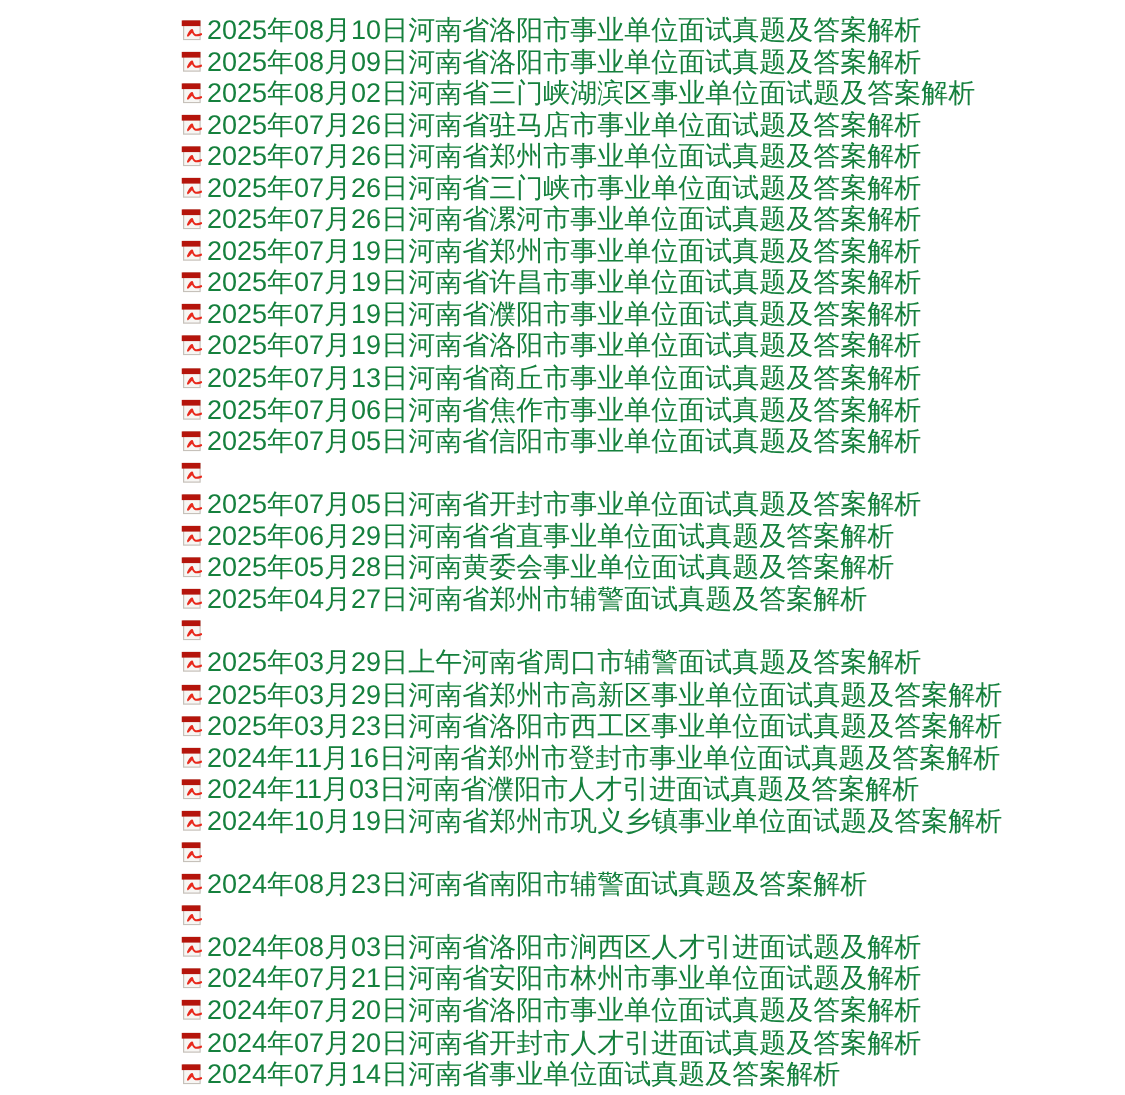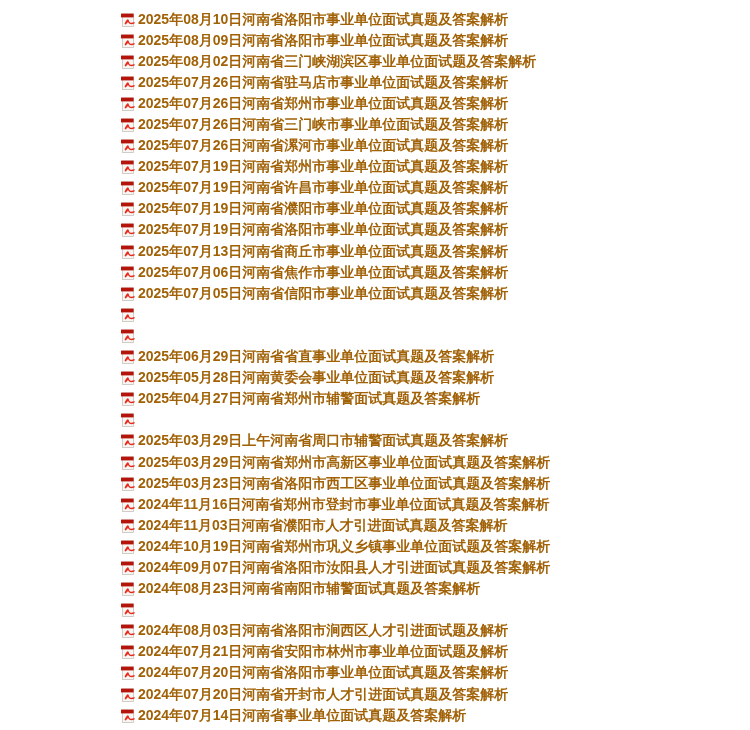--- a/index.html
+++ b/index.html
@@ -35,23 +35,23 @@
     position: relative;
     top: 0px;
   }
   .pdf-icon svg {
     display: block;
     width: 14px;
     height: 14px;
   }
   .pdf-row-label {
     margin-left: 3px;
-    font-size: 14px;
-    font-weight: 700;
-    color: #a16207;
+    font-size: 18px;
+    font-weight: 400;
+    color: #15803d;
     white-space: nowrap;
     letter-spacing: 0;
   }
 </style>
 </head>
 <body>
 
 <div class="page">
   <div class="pdf-list">
   <a class="pdf-row">
@@ -219,20 +219,21 @@
   </a>
 
   <a class="pdf-row">
     <span class="pdf-icon">
       <svg viewBox="0 0 14 14" aria-hidden="true">
         <rect x="1.4" y="1" width="11" height="12.4" fill="#f7f6f3" stroke="#c6c1ba" stroke-width="0.8"></rect>
         <rect x="0" y="0.6" width="12.6" height="3.8" fill="#b5140b"></rect>
         <path d="M3.6 10.6 C5.0 7.4 6.4 5.8 7.3 6.4 C8.2 7.0 7.8 9.0 9.2 9.6 C10.4 10.1 12.2 9.4 13.4 9.0 L13.8 10.2 C12.0 11.2 9.8 11.6 8.6 10.8 C7.8 10.3 7.4 9.4 7.0 8.9 C6.2 9.8 5.2 11.2 4.2 11.6 Z" fill="#e8291c"></path>
       </svg>
     </span>
+    <span class="pdf-row-label">2025年07月05日河南省开封市事业单位面试真题及答案解析</span>
   </a>
 
   <a class="pdf-row">
     <span class="pdf-icon">
       <svg viewBox="0 0 14 14" aria-hidden="true">
         <rect x="1.4" y="1" width="11" height="12.4" fill="#f7f6f3" stroke="#c6c1ba" stroke-width="0.8"></rect>
         <rect x="0" y="0.6" width="12.6" height="3.8" fill="#b5140b"></rect>
         <path d="M3.6 10.6 C5.0 7.4 6.4 5.8 7.3 6.4 C8.2 7.0 7.8 9.0 9.2 9.6 C10.4 10.1 12.2 9.4 13.4 9.0 L13.8 10.2 C12.0 11.2 9.8 11.6 8.6 10.8 C7.8 10.3 7.4 9.4 7.0 8.9 C6.2 9.8 5.2 11.2 4.2 11.6 Z" fill="#e8291c"></path>
       </svg>
     </span>
@@ -338,21 +339,20 @@
   </a>
 
   <a class="pdf-row">
     <span class="pdf-icon">
       <svg viewBox="0 0 14 14" aria-hidden="true">
         <rect x="1.4" y="1" width="11" height="12.4" fill="#f7f6f3" stroke="#c6c1ba" stroke-width="0.8"></rect>
         <rect x="0" y="0.6" width="12.6" height="3.8" fill="#b5140b"></rect>
         <path d="M3.6 10.6 C5.0 7.4 6.4 5.8 7.3 6.4 C8.2 7.0 7.8 9.0 9.2 9.6 C10.4 10.1 12.2 9.4 13.4 9.0 L13.8 10.2 C12.0 11.2 9.8 11.6 8.6 10.8 C7.8 10.3 7.4 9.4 7.0 8.9 C6.2 9.8 5.2 11.2 4.2 11.6 Z" fill="#e8291c"></path>
       </svg>
     </span>
-    <span class="pdf-row-label">2024年09月07日河南省洛阳市汝阳县人才引进面试真题及答案解析</span>
   </a>
 
   <a class="pdf-row">
     <span class="pdf-icon">
       <svg viewBox="0 0 14 14" aria-hidden="true">
         <rect x="1.4" y="1" width="11" height="12.4" fill="#f7f6f3" stroke="#c6c1ba" stroke-width="0.8"></rect>
         <rect x="0" y="0.6" width="12.6" height="3.8" fill="#b5140b"></rect>
         <path d="M3.6 10.6 C5.0 7.4 6.4 5.8 7.3 6.4 C8.2 7.0 7.8 9.0 9.2 9.6 C10.4 10.1 12.2 9.4 13.4 9.0 L13.8 10.2 C12.0 11.2 9.8 11.6 8.6 10.8 C7.8 10.3 7.4 9.4 7.0 8.9 C6.2 9.8 5.2 11.2 4.2 11.6 Z" fill="#e8291c"></path>
       </svg>
     </span>

